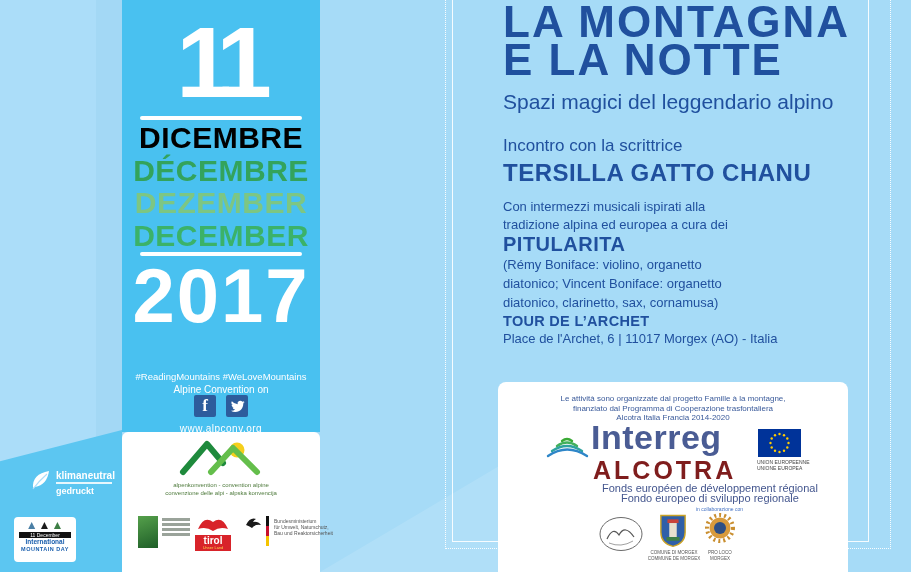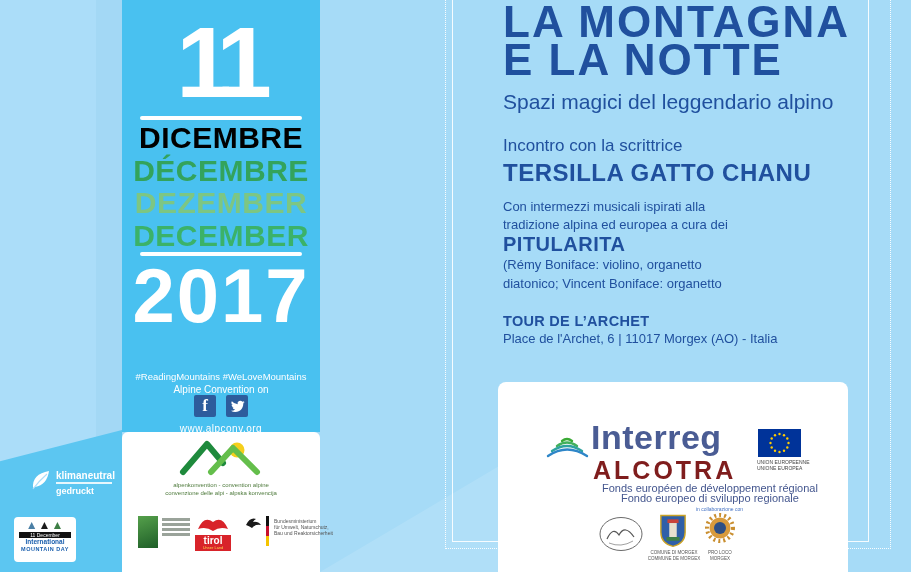--- a/index.html
+++ b/index.html
@@ -210,25 +210,31 @@
   <div class="abs meet blue">Incontro con la scrittrice</div>
   <div class="abs author blue">TERSILLA GATTO CHANU</div>
   <div class="abs para1 blue">
     <div>Con intermezzi musicali ispirati alla</div>
     <div>tradizione alpina ed europea a cura dei</div>
   </div>
   <div class="abs band blue">PITULARITA</div>
   <div class="abs para2 blue">
     <div>(Rémy Boniface: violino, organetto</div>
     <div>diatonico; Vincent Boniface: organetto</div>
+    <div>diatonico, clarinetto, sax, cornamusa)</div>
   </div>
   <div class="abs venue blue">TOUR DE L’ARCHET</div>
   <div class="abs address blue">Place de l'Archet, 6 | 11017 Morgex (AO) - Italia</div>
 
   <div class="abs interreg-box">
+    <div class="ib-intro">
+      <div>Le attività sono organizzate dal progetto Famille à la montagne,</div>
+      <div>finanziato dal Programma di Cooperazione trasfontaliera</div>
+      <div>Alcotra Italia Francia 2014-2020</div>
+    </div>
 
     <svg class="ir-icon" width="44" height="26" viewBox="0 0 44 26">
       <path d="M16 7 Q21 3 26 7" stroke="#3AAA35" stroke-width="2.4" fill="none" stroke-linecap="round"></path>
       <path d="M11 12 Q21 5 31 12" stroke="#42B05C" stroke-width="2.4" fill="none" stroke-linecap="round"></path>
       <path d="M6 17 Q21 7 36 17" stroke="#2FA3A0" stroke-width="2.4" fill="none" stroke-linecap="round"></path>
       <path d="M2 22 Q21 9 41 22" stroke="#2E86C8" stroke-width="2.4" fill="none" stroke-linecap="round"></path>
     </svg>
     <div class="ir-word">Interreg</div>
 
     <svg class="eu-flag" viewBox="0 0 43 28">

